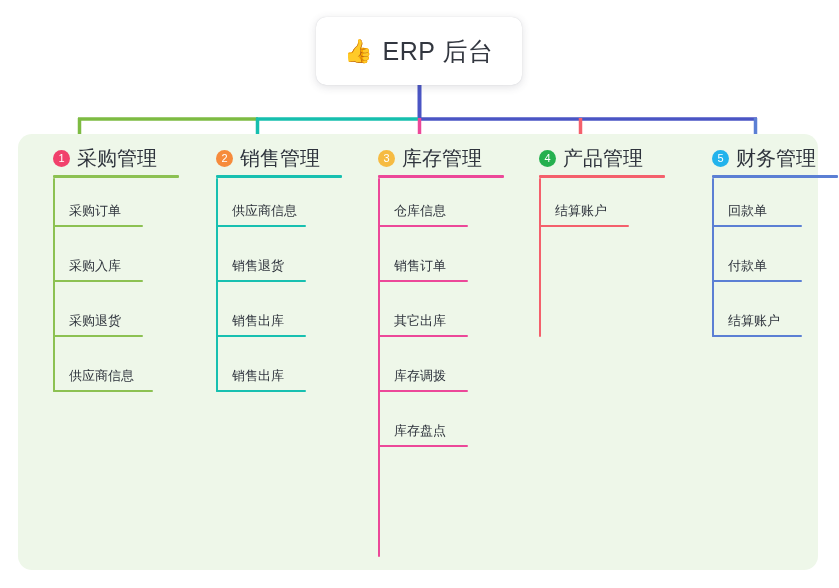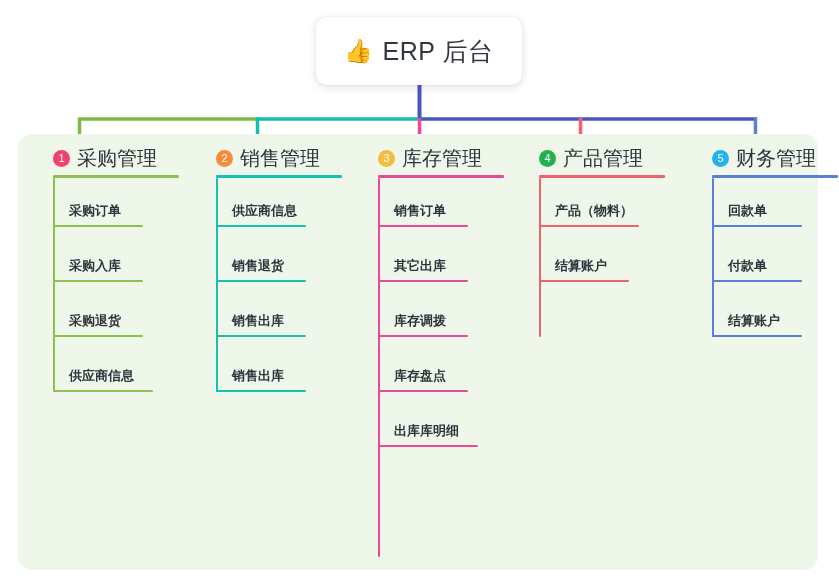--- a/index.html
+++ b/index.html
@@ -118,21 +118,20 @@
     left: 20px;
     top: 0;
     width: 2px;
     border-radius: 1px;
   }
   .item {
     position: relative;
     height: 55px;
     box-sizing: border-box;
     padding-left: 32px;
-    font-weight: bold;
   }
   .item-label {
     position: absolute;
     left: 16px;
     bottom: 13px;
     font-size: 13px;
     color: #2e333c;
     white-space: nowrap;
   }
   .item-rule {
@@ -228,54 +227,50 @@
       </div>
       <div class="column" style="left: 358px;">
         <div class="col-head">
           <span class="badge" style="background: rgb(246, 187, 66);">3</span>
           <span class="col-title">库存管理</span>
         </div>
         <div class="col-rule" style="background: rgb(236, 72, 153);"></div>
         <div class="items">
           <div class="spine" style="background: rgb(236, 72, 153); height: 379px;"></div>
           <div class="item">
+            <span class="item-label">仓库信息</span>
+            <div class="item-rule" style="background: rgb(236, 72, 153); width: 90px;"></div>
+          </div>
+          <div class="item">
             <span class="item-label">销售订单</span>
             <div class="item-rule" style="background: rgb(236, 72, 153); width: 90px;"></div>
           </div>
           <div class="item">
             <span class="item-label">其它出库</span>
             <div class="item-rule" style="background: rgb(236, 72, 153); width: 90px;"></div>
           </div>
           <div class="item">
             <span class="item-label">库存调拨</span>
             <div class="item-rule" style="background: rgb(236, 72, 153); width: 90px;"></div>
           </div>
           <div class="item">
             <span class="item-label">库存盘点</span>
             <div class="item-rule" style="background: rgb(236, 72, 153); width: 90px;"></div>
-          </div>
-          <div class="item">
-            <span class="item-label">出库库明细</span>
-            <div class="item-rule" style="background: rgb(236, 72, 153); width: 100px;"></div>
           </div>
         </div>
       </div>
       <div class="column" style="left: 519px;">
         <div class="col-head">
           <span class="badge" style="background: rgb(37, 176, 79);">4</span>
           <span class="col-title">产品管理</span>
         </div>
         <div class="col-rule" style="background: rgb(244, 96, 108);"></div>
         <div class="items">
           <div class="spine" style="background: rgb(244, 96, 108); height: 159px;"></div>
           <div class="item">
-            <span class="item-label">产品（物料）</span>
-            <div class="item-rule" style="background: rgb(244, 96, 108); width: 100px;"></div>
-          </div>
-          <div class="item">
             <span class="item-label">结算账户</span>
             <div class="item-rule" style="background: rgb(244, 96, 108); width: 90px;"></div>
           </div>
         </div>
       </div>
       <div class="column" style="left: 692px;">
         <div class="col-head">
           <span class="badge" style="background: rgb(34, 179, 236);">5</span>
           <span class="col-title">财务管理</span>
         </div>

